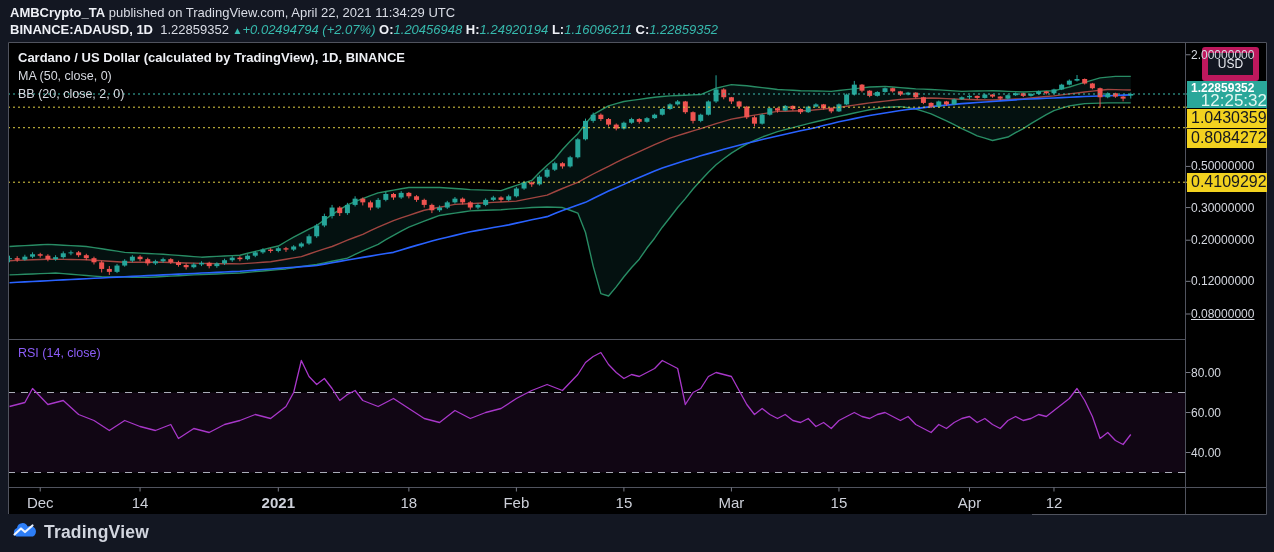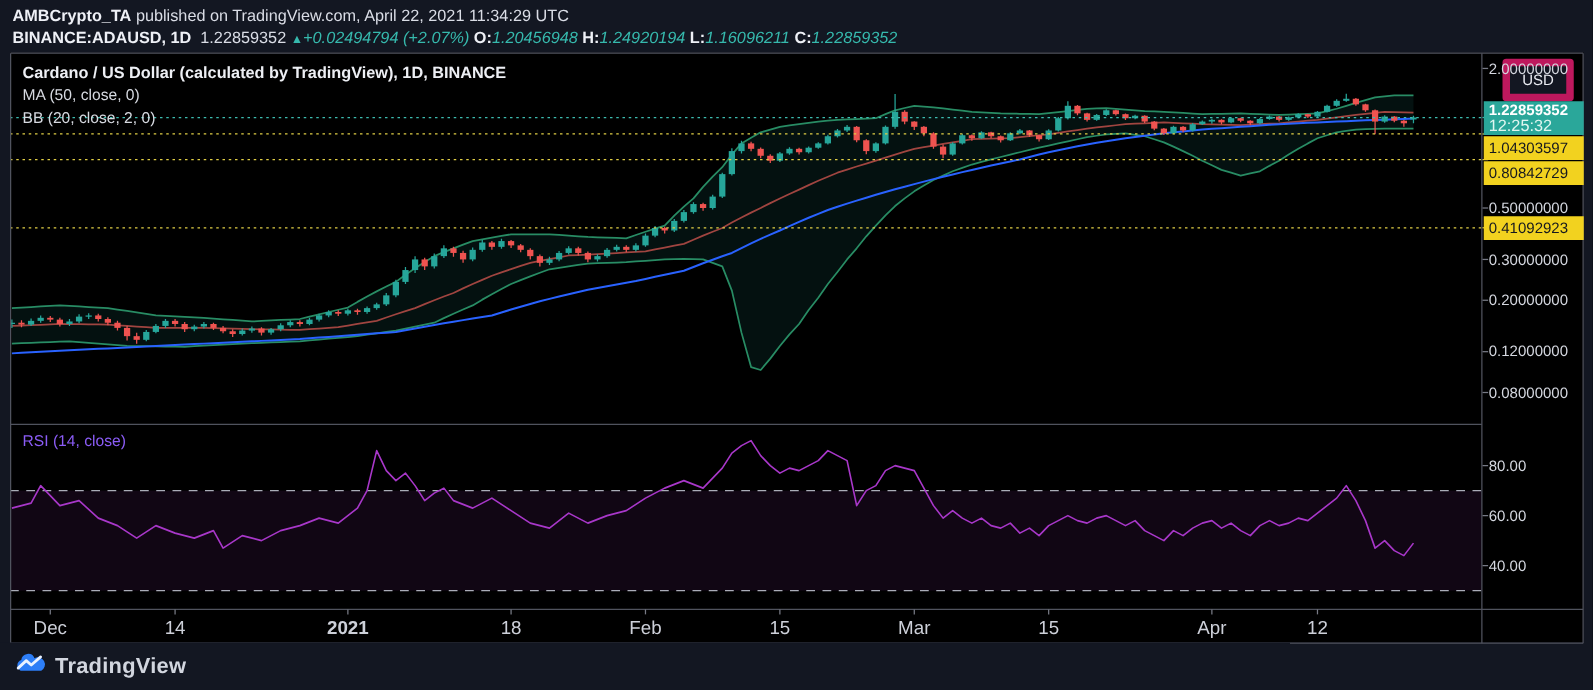--- a/index.html
+++ b/index.html
@@ -16,22 +16,22 @@
   #panes{position:absolute;left:8px;top:42px;width:1259px;height:472px;background:#000;}
   #chart-svg{position:absolute;left:0;top:0;}
   
   .legend{position:absolute;left:18px;top:49px;color:#d6d9e0;font-size:12.5px;line-height:18px;}
   .legend .title{font-weight:bold;font-size:13px;color:#edeff4;}
   .rsi-legend{position:absolute;left:18px;top:346px;color:#8b5cf6;font-size:12.5px;}
   
   .axlab{position:absolute;left:1191px;transform:translateY(-50%);color:#d5d8e0;font-size:12px;white-space:nowrap;}
   .badge{position:absolute;left:1187px;width:80px;box-sizing:border-box;text-align:left;padding-left:4px;}
   .badge-teal{background:#2aa79a;color:#fff;font-size:12px;}
-  .badge-teal .cd{font-size:13px;color:#e2f7f1;}
-  .badge-yellow{background:#f2d21f;color:#15181f;font-size:12px;display:flex;align-items:center;}
+  .badge-teal .cd{font-size:17px;color:#e2f7f1;text-align:right;}
+  .badge-yellow{background:#f2d21f;color:#15181f;font-size:16px;display:flex;align-items:center;}
   
   .tlab{position:absolute;transform:translateX(-50%);top:494px;color:#cdd0d9;font-size:15px;white-space:nowrap;}
   .tlab.bold{font-weight:bold;}
   
   #usd-btn{position:absolute;left:1202px;top:47px;width:45px;height:22px;border:6px solid #be185d;
            border-radius:3px;background:#131722;color:#e9ebf1;font-size:12px;display:flex;
            align-items:center;justify-content:center;}
   
   #footer{position:absolute;left:0;top:514px;width:1032px;height:38px;background:#131722;}
   #footer .brand{position:absolute;left:44px;top:8px;color:#d2d6df;font-size:17.5px;font-weight:600;
@@ -421,21 +421,21 @@
   <div class="rsi-legend">RSI (14, close)</div>
 
   <div id="usd-btn">USD</div>
 
   <div id="price-axis">
       <div class="axlab" style="top: 54.7547px;">2.00000000</div>
       <div class="axlab" style="top: 166.407px;">0.50000000</div>
       <div class="axlab" style="top: 207.549px;">0.30000000</div>
       <div class="axlab" style="top: 240.205px;">0.20000000</div>
       <div class="axlab" style="top: 281.347px;">0.12000000</div>
-      <div class="axlab" style="top: 314.003px;">0.08000000</div>
+      <div class="axlab" style="top: 314.003px; text-decoration: underline;">0.08000000</div>
       <div class="axlab" style="top: 372.5px;">80.00</div>
       <div class="axlab" style="top: 412.5px;">60.00</div>
       <div class="axlab" style="top: 452.5px;">40.00</div>
       <div class="badge badge-teal" style="top: 81px; height: 27px;">
         <div class="" style="line-height: 14px; font-weight: bold;">1.22859352</div>
         <div class="cd" style="line-height: 12px;">12:25:32</div>
       </div>
       <div class="badge badge-yellow" style="top: 108.5px; height: 19px;">1.04303597</div>
       <div class="badge badge-yellow" style="top: 128.5px; height: 19px;">0.80842729</div>
       <div class="badge badge-yellow" style="top: 172.708px; height: 19px;">0.41092923</div>

